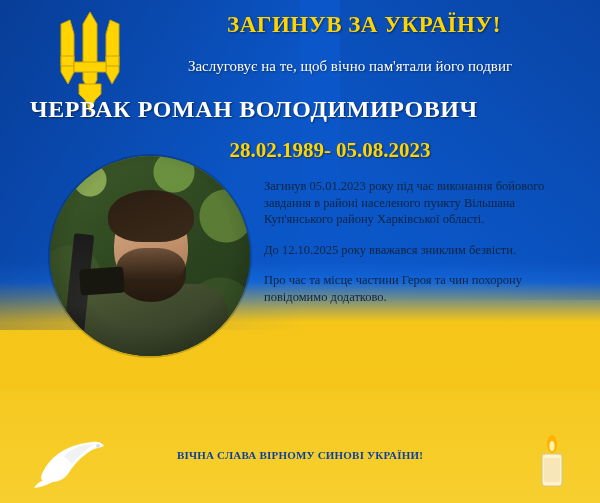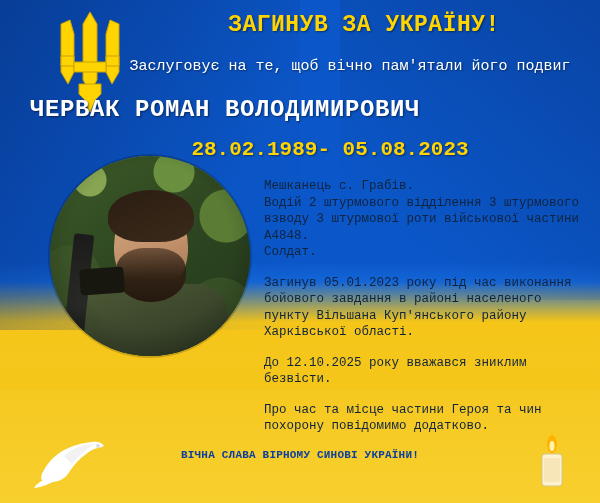--- a/index.html
+++ b/index.html
@@ -5,21 +5,21 @@
   html, body {
     margin: 0;
     padding: 0;
     background: #000;
   }
   #page {
     position: relative;
     width: 600px;
     height: 503px;
     overflow: hidden;
-    font-family: Liberation Mono, monospace;
+    font-family: Liberation Serif, serif;
     background: linear-gradient(to bottom, #0b57c9 0%, #0b57c9 52%, #1466d8 56%, #f5c518 64%, #f7cf2e 100%);
   }
   
   #page .bg-shade-left {
     position: absolute;
     left: 0; top: 0;
     width: 300px; height: 330px;
     background: linear-gradient(120deg, rgba(5,40,110,0.55) 0%, rgba(10,70,170,0.12) 70%, rgba(10,70,170,0) 100%);
     pointer-events: none;
   }
@@ -231,23 +231,20 @@
     <div class="ph-body"></div>
     <div class="ph-face"></div>
     <div class="ph-hair"></div>
     <div class="ph-beard"></div>
     <div class="ph-weapon"></div>
     <div class="ph-weapon2"></div>
     <div class="ph-vign"></div>
   </div>
 
   <div class="textcol">
-    <p style="white-space: pre-line;">Мешканець с. Грабів.
-Водій 2 штурмового відділення 3 штурмового взводу 3 штурмової роти військової частини А4848.
-Солдат.</p>
     <p>Загинув 05.01.2023 року під час виконання бойового завдання в районі населеного пункту Вільшана Куп'янського району Харківської області.</p>
     <p>До 12.10.2025 року вважався зниклим безвісти.</p>
     <p>Про час та місце частини Героя та чин похорону повідомимо додатково.</p>
   </div>
 
   <div class="dove">
     <svg viewBox="0 0 78 58" width="78" height="58" aria-hidden="true">
       <g fill="#ffffff">
         <path d="M10 40 C20 22 38 14 58 12 C62 11 68 12 70 16 C66 18 62 18 58 20 C48 26 40 34 34 44 C28 52 18 54 8 50 C6 48 8 43 10 40 Z"></path>
         <path d="M30 26 C38 18 50 14 60 14 C52 20 44 26 38 34 Z" fill="#f2f2f2"></path>

